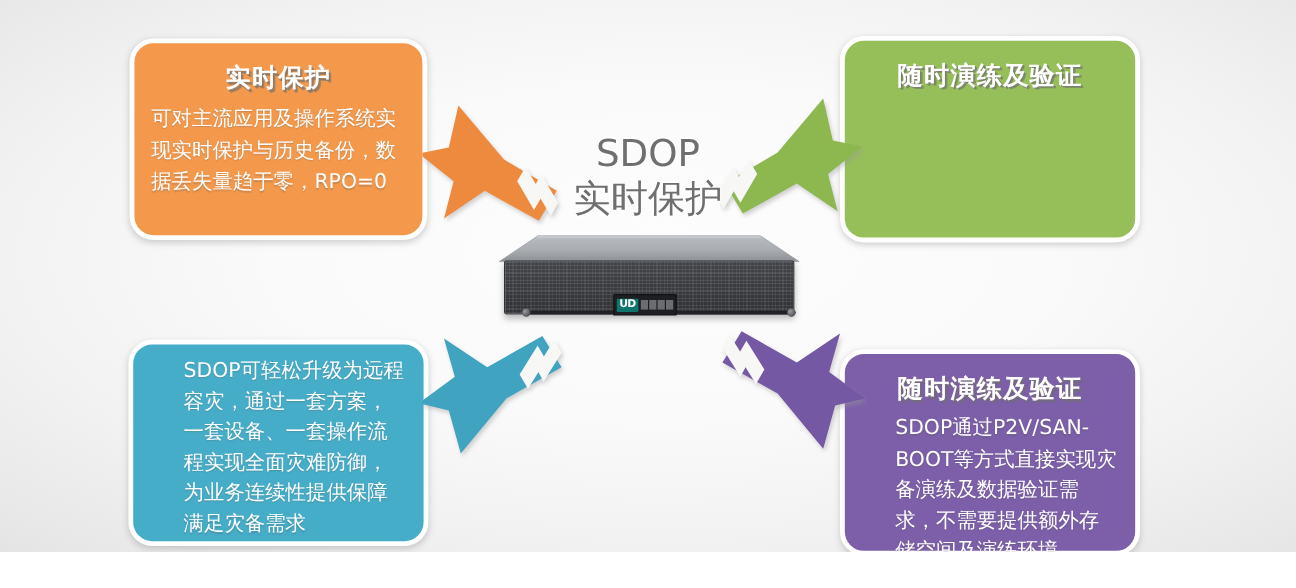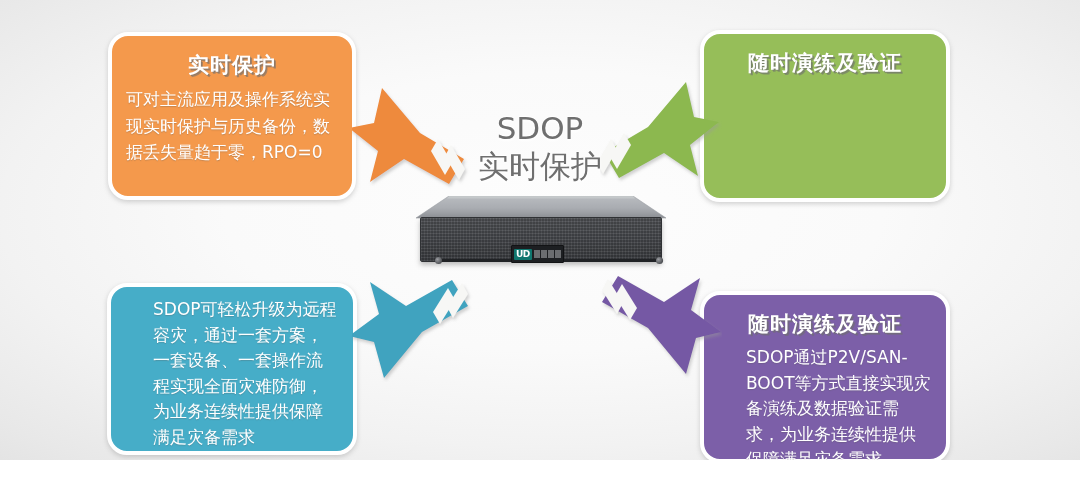--- a/index.html
+++ b/index.html
@@ -173,21 +173,21 @@
   <div class="vbox" id="box-instant">
     <div class="vtitle">随时演练及验证</div>
   </div>
 
   <div class="vbox" id="box-flexible">
     <div class="vbody">SDOP可轻松升级为远程容灾，通过一套方案，一套设备、一套操作流程实现全面灾难防御，为业务连续性提供保障满足灾备需求</div>
   </div>
 
   <div class="vbox" id="box-drill">
     <div class="vtitle">随时演练及验证</div>
-    <div class="vbody">SDOP通过P2V/SAN-BOOT等方式直接实现灾备演练及数据验证需求，为业务连续性提供保障满足灾备需求</div>
+    <div class="vbody">SDOP通过P2V/SAN-BOOT等方式直接实现灾备演练及数据验证需求，不需要提供额外存储空间及演练环境</div>
   </div>
 
   <svg class="arrow" id="arrow-tl" viewBox="0 0 122 108">
     <defs>
       <filter id="ashadow" x="-30%" y="-30%" width="170%" height="170%">
         <feDropShadow dx="1.5" dy="2.5" stdDeviation="1.6" flood-color="#9a9a9a" flood-opacity="0.45"></feDropShadow>
       </filter>
     </defs>
     <g filter="url(#ashadow)">
       <path d="M 36,6 L 28,41 L 3,46 L 32,69 L 24,100 L 58,77 L 103,102 L 118,77 L 74,51 Z" fill="#ee8a3c" transform="translate(-6,-2)"></path>

